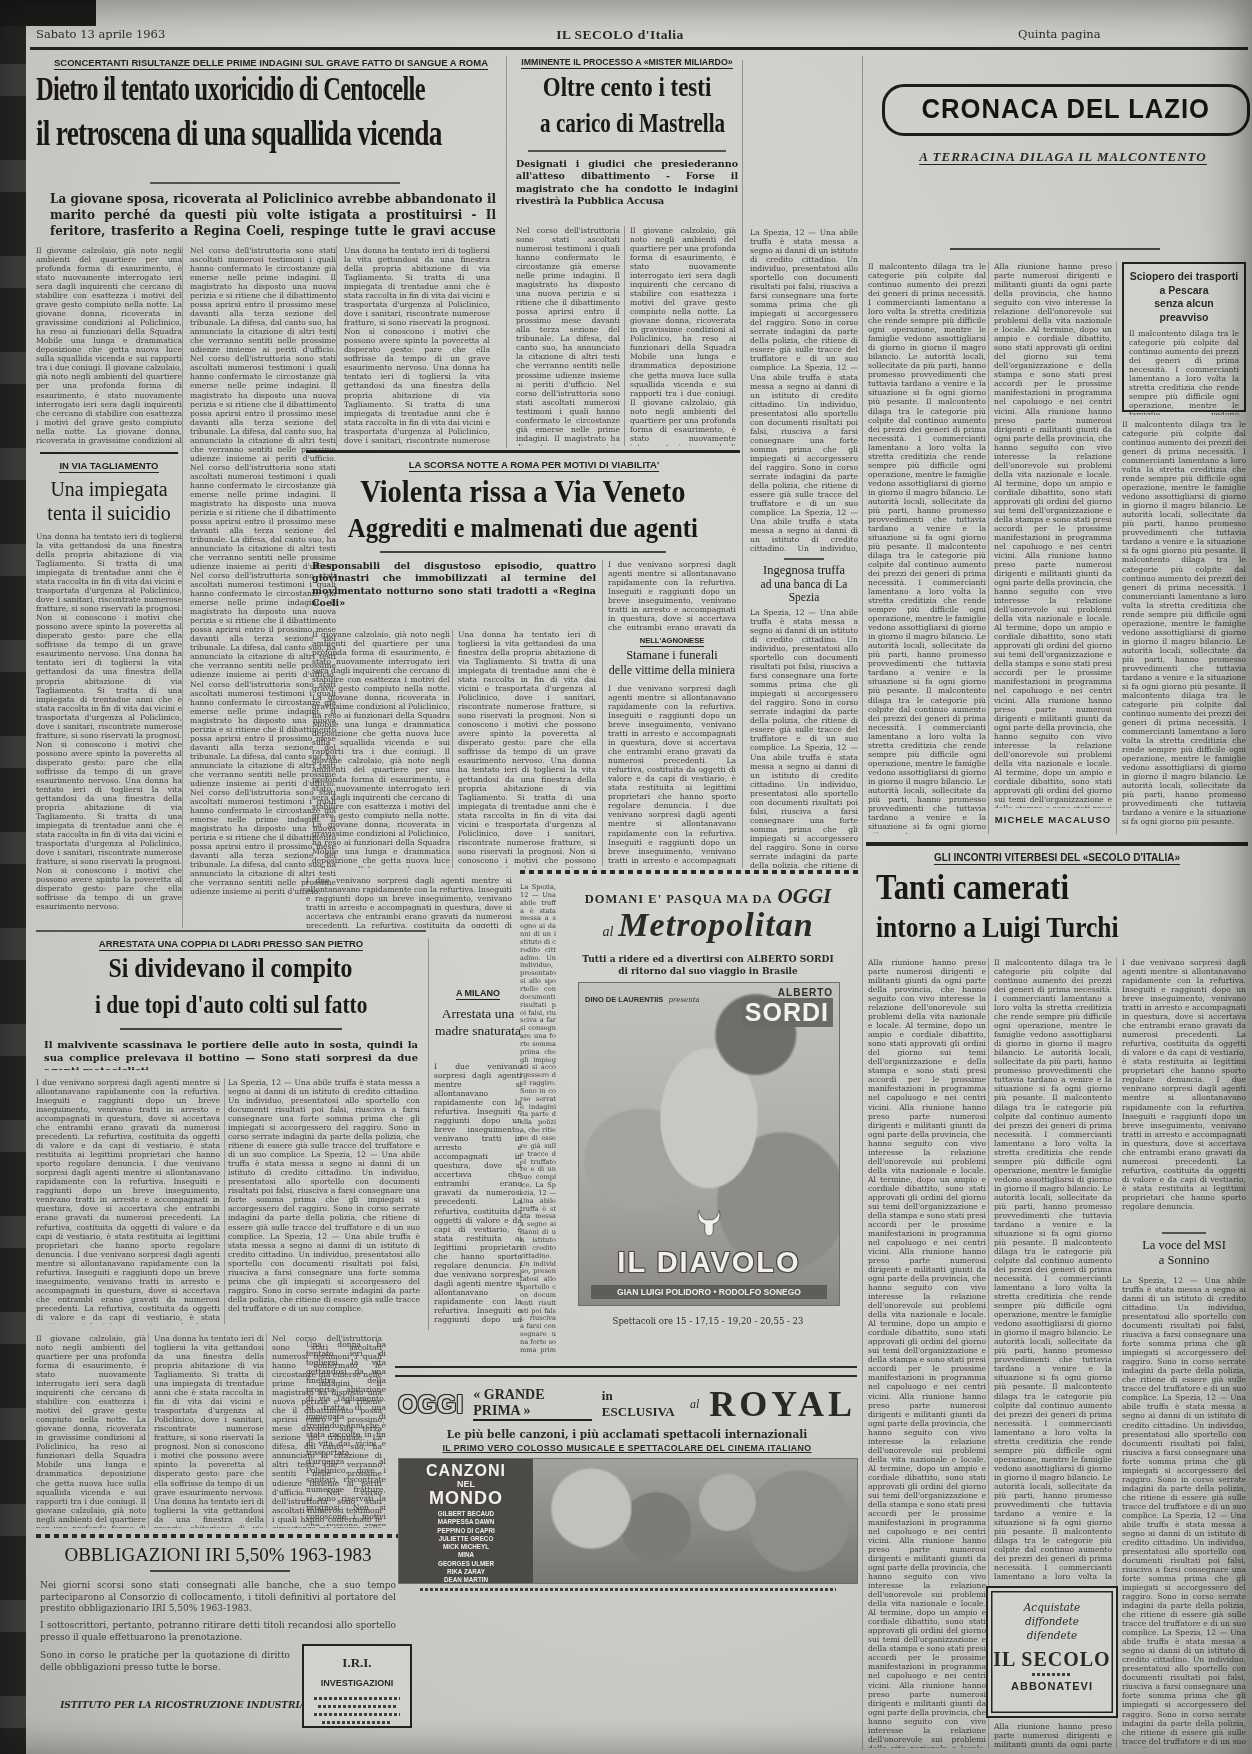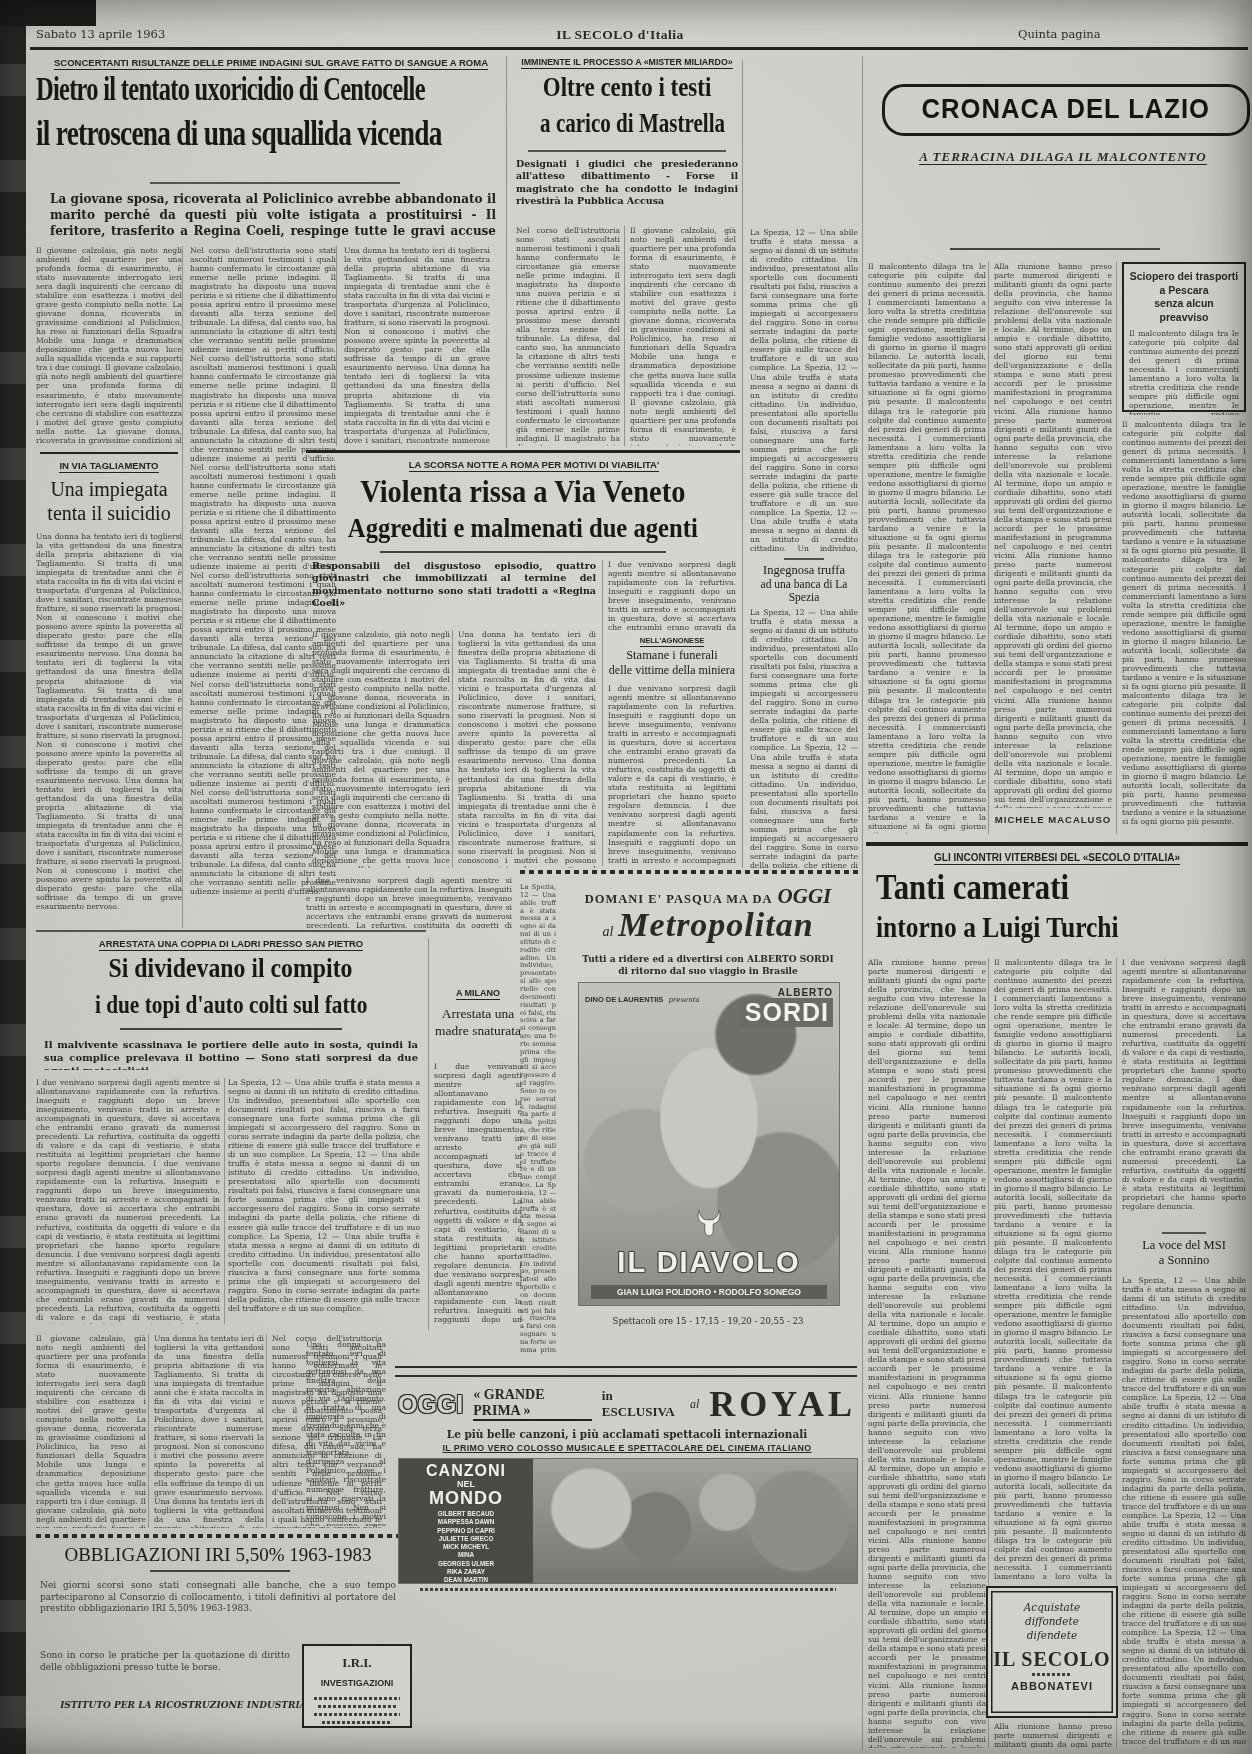--- a/index.html
+++ b/index.html
@@ -170,20 +170,21 @@
   <div class="abs body-col" style="left:36px;top:1334px;width:110px;height:194px;">Il giovane calzolaio, già noto negli ambienti del quartiere per una profonda forma di esaurimento, è stato nuovamente interrogato ieri sera dagli inquirenti che cercano di stabilire con esattezza i motivi del grave gesto compiuto nella notte. La giovane donna, ricoverata in gravissime condizioni al Policlinico, ha reso ai funzionari della Squadra Mobile una lunga e drammatica deposizione che getta nuova luce sulla squallida vicenda e sui rapporti tra i due coniugi. Il giovane calzolaio, già noto negli ambienti del quartiere per una profonda forma di esaurimento, è stato nuovamente interrogato ieri sera dagli inquirenti che cercano di stabilire con esattezza i motivi del grave gesto compiuto nella notte. La giovane donna, ricoverata in gravissime condizioni al Policlinico, ha reso ai funzionari della Squadra Mobile una lunga e drammatica deposizione che getta nuova luce sulla squallida vicenda e sui rapporti tra i due coniugi.</div>
   <div class="abs body-col" style="left:154px;top:1334px;width:110px;height:194px;">Una donna ha tentato ieri di togliersi la vita gettandosi da una finestra della propria abitazione di via Tagliamento. Si tratta di una impiegata di trentadue anni che è stata raccolta in fin di vita dai vicini e trasportata d'urgenza al Policlinico, dove i sanitari, riscontrate numerose fratture, si sono riservati la prognosi. Non si conoscono i motivi che possono avere spinto la poveretta al disperato gesto: pare che ella soffrisse da tempo di un grave esaurimento nervoso. Una donna ha tentato ieri di togliersi la vita gettandosi da una finestra della propria abitazione di via Tagliamento. Si tratta di una impiegata di trentadue anni che è stata raccolta in fin di vita dai vicini e trasportata d'urgenza al Policlinico, dove i sanitari, riscontrate numerose fratture, si sono riservati la prognosi. Non si conoscono i motivi che possono avere spinto la poveretta al disperato gesto: pare che ella soffrisse da tempo di un grave esaurimento nervoso.</div>
   <div class="abs body-col" style="left:272px;top:1334px;width:110px;height:194px;">Nel corso dell'istruttoria sono stati ascoltati numerosi testimoni i quali hanno confermato le circostanze già emerse nelle prime indagini. Il magistrato ha disposto una nuova perizia e si ritiene che il dibattimento possa aprirsi entro il prossimo mese davanti alla terza sezione del tribunale. La difesa, dal canto suo, ha annunciato la citazione di altri testi che verranno sentiti nelle prossime udienze insieme ai periti d'ufficio. Nel corso dell'istruttoria sono stati ascoltati numerosi testimoni i quali hanno confermato le circostanze già emerse nelle prime indagini. Il magistrato ha disposto una nuova perizia e si ritiene che il dibattimento possa aprirsi entro il prossimo mese davanti alla terza sezione del tribunale. La difesa, dal canto suo, ha annunciato la citazione di altri testi che verranno sentiti nelle prossime udienze insieme ai periti d'ufficio.</div>
   <div class="abs vrule" style="left:148px;top:1334px;height:194px;"></div>
   <div class="abs vrule" style="left:266px;top:1334px;height:194px;"></div>
 
   <div class="abs dotted" style="left:36px;top:1534px;width:362px;"></div>
   <div class="abs subhead" style="left:40px;top:1544px;width:356px;font-size:19px;">OBBLIGAZIONI IRI 5,50% 1963-1983</div>
   <div class="abs hrule" style="left:150px;top:1570px;width:140px;height:2px;background:#444240;"></div>
   <div class="abs body-col" style="left:40px;top:1580px;width:356px;height:38px;font-size:9px;line-height:1.3;">Nei giorni scorsi sono stati consegnati alle banche, che a suo tempo parteciparono al Consorzio di collocamento, i titoli definitivi al portatore del prestito obbligazionario IRI 5,50% 1963-1983.</div>
+  <div class="abs body-col" style="left:40px;top:1620px;width:356px;height:26px;font-size:9px;line-height:1.3;">I sottoscrittori, pertanto, potranno ritirare detti titoli recandosi allo sportello presso il quale effettuarono la prenotazione.</div>
   <div class="abs body-col" style="left:40px;top:1650px;width:250px;height:40px;font-size:9px;line-height:1.3;">Sono in corso le pratiche per la quotazione di diritto delle obbligazioni presso tutte le borse.</div>
   <div class="abs" style="left:40px;top:1700px;width:300px;text-align:center;font:bold italic 9px 'DejaVu Serif',serif;">ISTITUTO PER LA RICOSTRUZIONE INDUSTRIALE</div>
 
   <div class="abs boxed" style="left:302px;top:1644px;width:110px;height:84px;text-align:center;padding-top:6px;box-sizing:border-box;">
     <span style="font:bold 13px 'Liberation Serif',serif;">I.R.I.</span>
     <span style="font:bold 9px 'Liberation Sans',sans-serif;">INVESTIGAZIONI</span>
     <div class="micro-bar" style="margin:7px 10px 0;"></div>
     <div class="micro-bar" style="margin:5px 14px 0;"></div>
     <div class="micro-bar" style="margin:5px 10px 0;"></div>
     <div class="micro-bar" style="margin:5px 18px 0;"></div>

